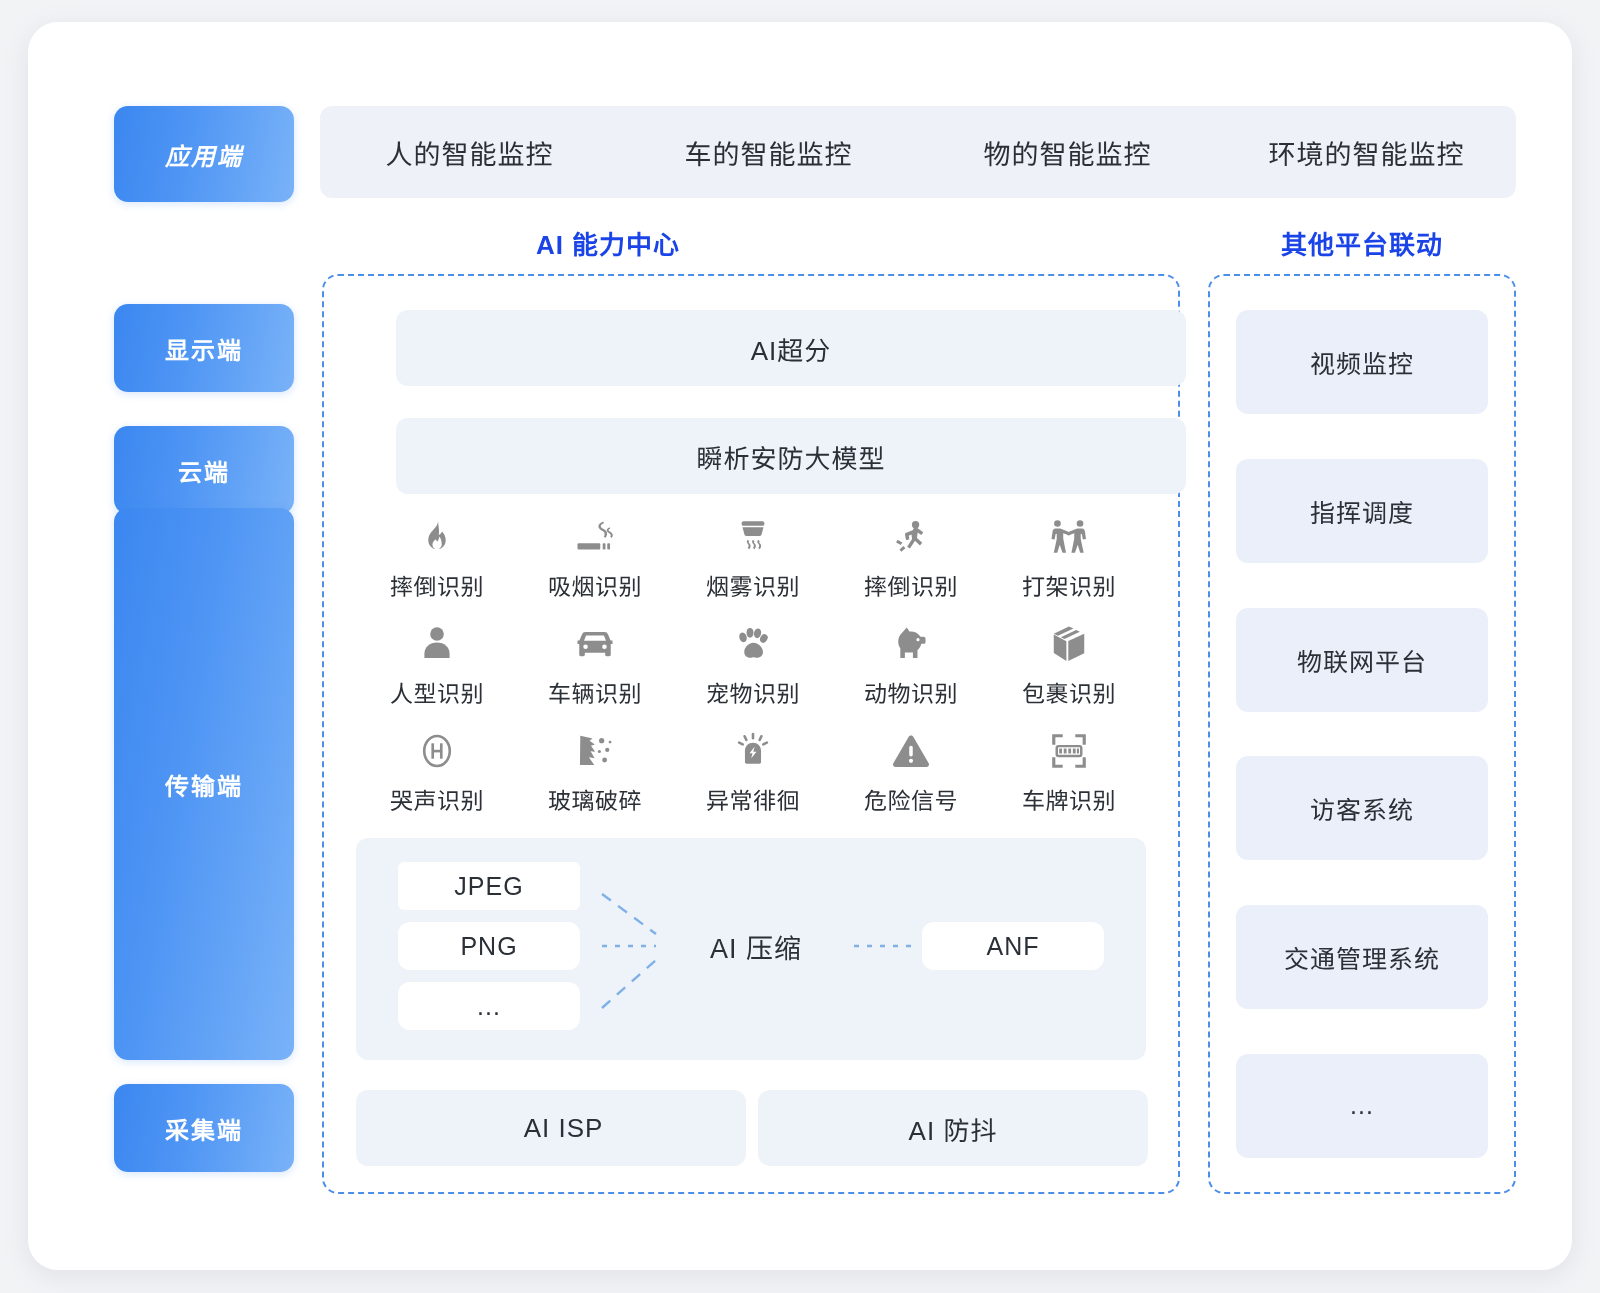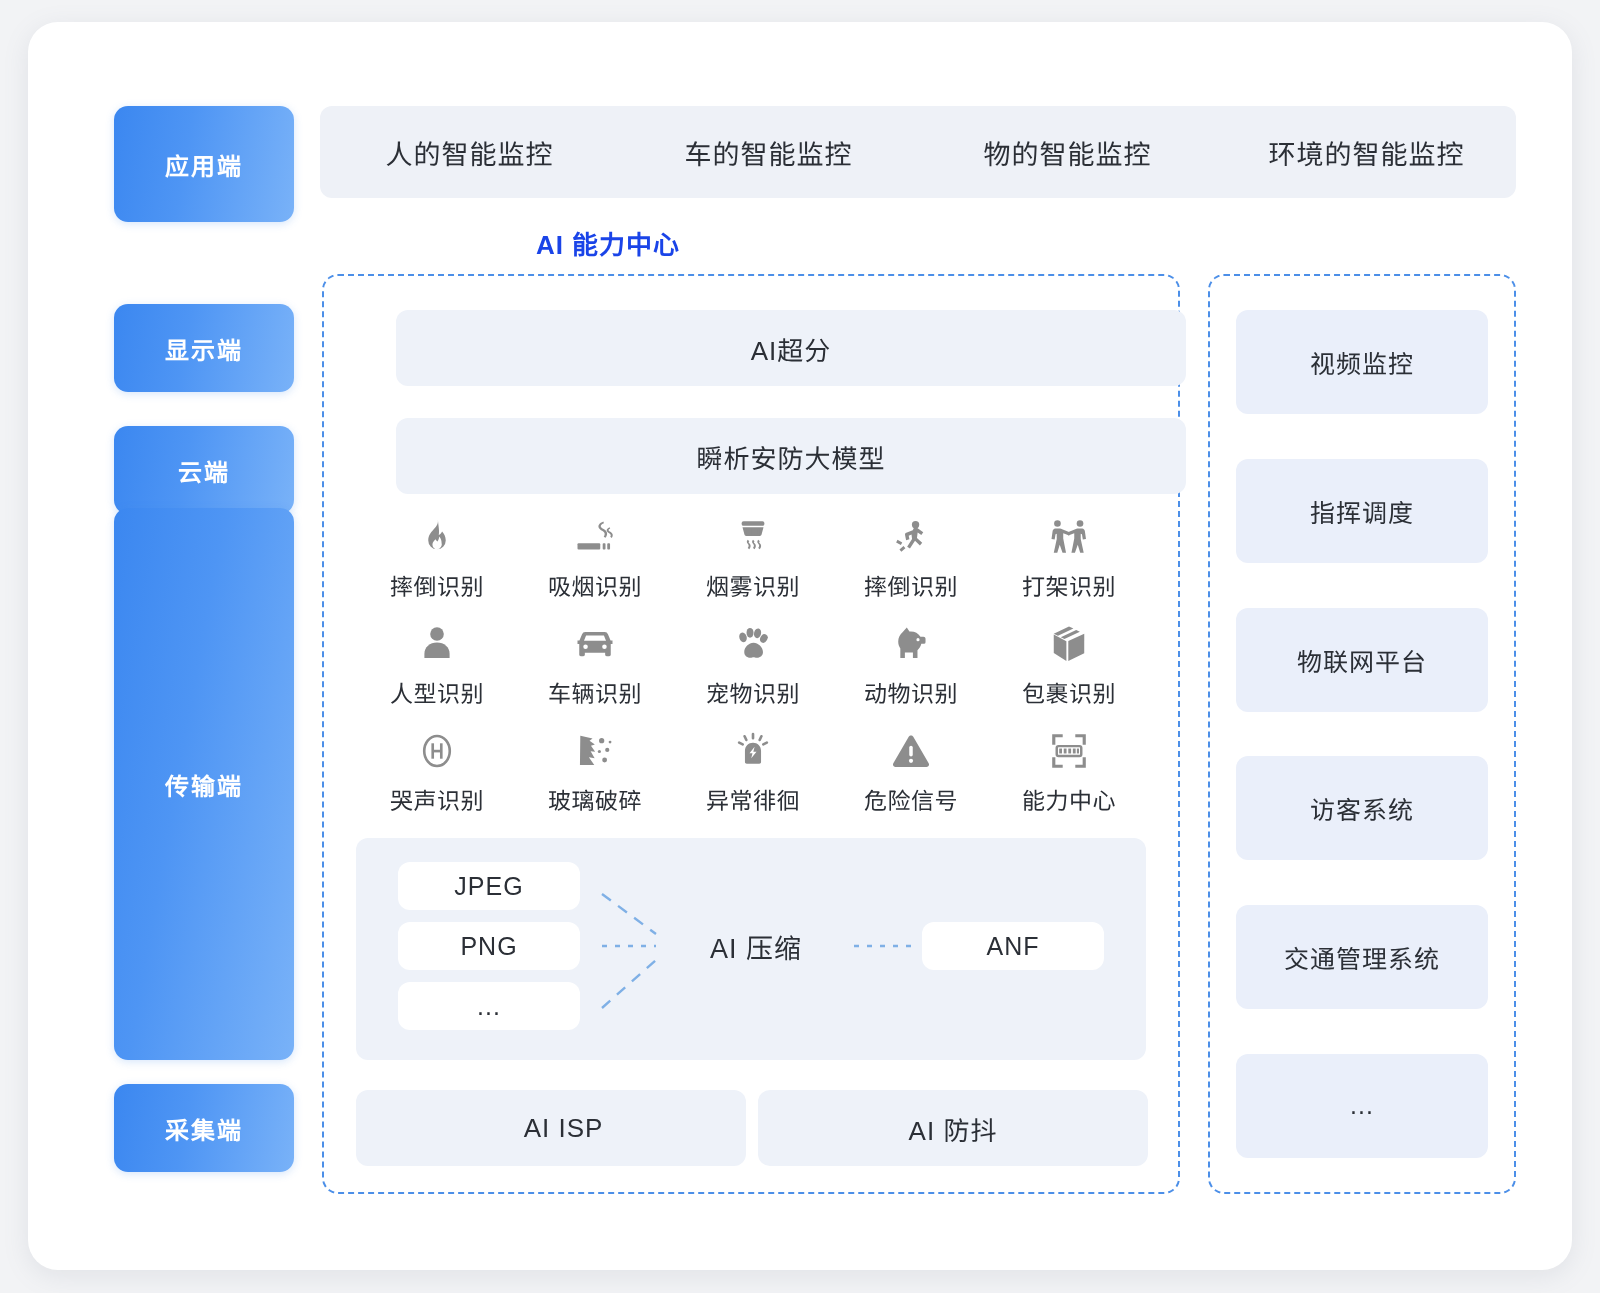--- a/index.html
+++ b/index.html
@@ -41,21 +41,21 @@
     background: linear-gradient(100deg, #3b87f0 0%, #4e95f4 40%, #79b2f8 100%);
     color: #fff;
     font-size: 24px;
     font-weight: bold;
     letter-spacing: 2px;
     display: flex;
     align-items: center;
     justify-content: center;
     box-shadow: 0 2px 8px rgba(70,140,235,.22);
   }
-  .rail-app  { top: 84px;  height: 116px; }
+  .rail-app  { top: 84px;  height: 96px; font-style: italic; }
   .rail-disp { top: 282px; height: 88px; }
   .rail-cloud{ top: 388px; height: 88px; margin-top: 16px; }
   .rail-trans{ top: 486px; height: 552px; }
   .rail-cap  { top: 1062px; height: 88px; }
 
   
   .app-strip {
     position: absolute;
     left: 292px;
     top: 84px;
@@ -160,21 +160,21 @@
     position: absolute;
     background: #ffffff;
     border-radius: 12px;
     display: flex;
     align-items: center;
     justify-content: center;
     font-size: 25px;
     color: #2b2f36;
     letter-spacing: 1px;
   }
-  .chip-jpeg { left: 42px;  top: 24px;  width: 182px; height: 48px; }
+  .chip-jpeg { left: 42px;  top: 24px;  width: 182px; height: 48px; border-radius: 6px; }
   .chip-png  { left: 42px;  top: 84px;  width: 182px; height: 48px; }
   .chip-more { left: 42px;  top: 144px; width: 182px; height: 48px; }
   .chip-anf  { left: 566px; top: 84px;  width: 182px; height: 48px; }
 
   .comp-center {
     position: absolute;
     left: 310px;
     top: 84px;
     width: 180px;
     height: 48px;
@@ -250,20 +250,21 @@
     </div>
 
     <div class="app-strip">
       <div class="app-item">人的智能监控</div>
       <div class="app-item">车的智能监控</div>
       <div class="app-item">物的智能监控</div>
       <div class="app-item">环境的智能监控</div>
     </div>
 
     <div class="sec-title sec-ai">AI 能力中心</div>
+    <div class="sec-title sec-other">其他平台联动</div>
 
     <div class="dash-panel panel-ai"></div>
     <div class="dash-panel panel-other"></div>
 
     <div class="wide-bar bar-sr">AI超分</div>
     <div class="wide-bar bar-model">瞬析安防大模型</div>
 
     <div class="cap-grid">
 
       <div class="cap-cell">
@@ -431,21 +432,21 @@
           <svg viewBox="0 0 24 24">
             <path d="M2.4 2.4h6v1.8H4.2v4.2H2.4V2.4zM15.6 2.4h6v6h-1.8V4.2h-4.2V2.4zM2.4 15.6h1.8v4.2h4.2v1.8h-6v-6zM19.8 15.6h1.8v6h-6v-1.8h4.2v-4.2z"></path>
             <rect x="5" y="9.2" width="14" height="5.6" rx="1" fill="none" stroke="#8d8d8d" stroke-width="1.4"></rect>
             <rect x="6.4" y="10.6" width="1.6" height="2.8"></rect>
             <rect x="9" y="10.6" width="1.6" height="2.8"></rect>
             <rect x="11.6" y="10.6" width="1.6" height="2.8"></rect>
             <rect x="14.2" y="10.6" width="1.6" height="2.8"></rect>
             <rect x="16.5" y="10.6" width="1.2" height="2.8"></rect>
           </svg>
         </span>
-        <span class="cap-label">能力中心</span>
+        <span class="cap-label">车牌识别</span>
       </div>
 
     </div>
 
     <div class="comp-block">
       <svg class="comp-lines" viewBox="0 0 790 222">
         <path d="M246 56 L300 96" fill="none" stroke="#7fb0e6" stroke-width="2.4" stroke-dasharray="11 9"></path>
         <path d="M246 108 L300 108" fill="none" stroke="#7fb0e6" stroke-width="2.4" stroke-dasharray="5 8"></path>
         <path d="M246 170 L300 122" fill="none" stroke="#7fb0e6" stroke-width="2.4" stroke-dasharray="11 9"></path>
         <path d="M498 108 L556 108" fill="none" stroke="#7fb0e6" stroke-width="2.4" stroke-dasharray="5 8"></path>

